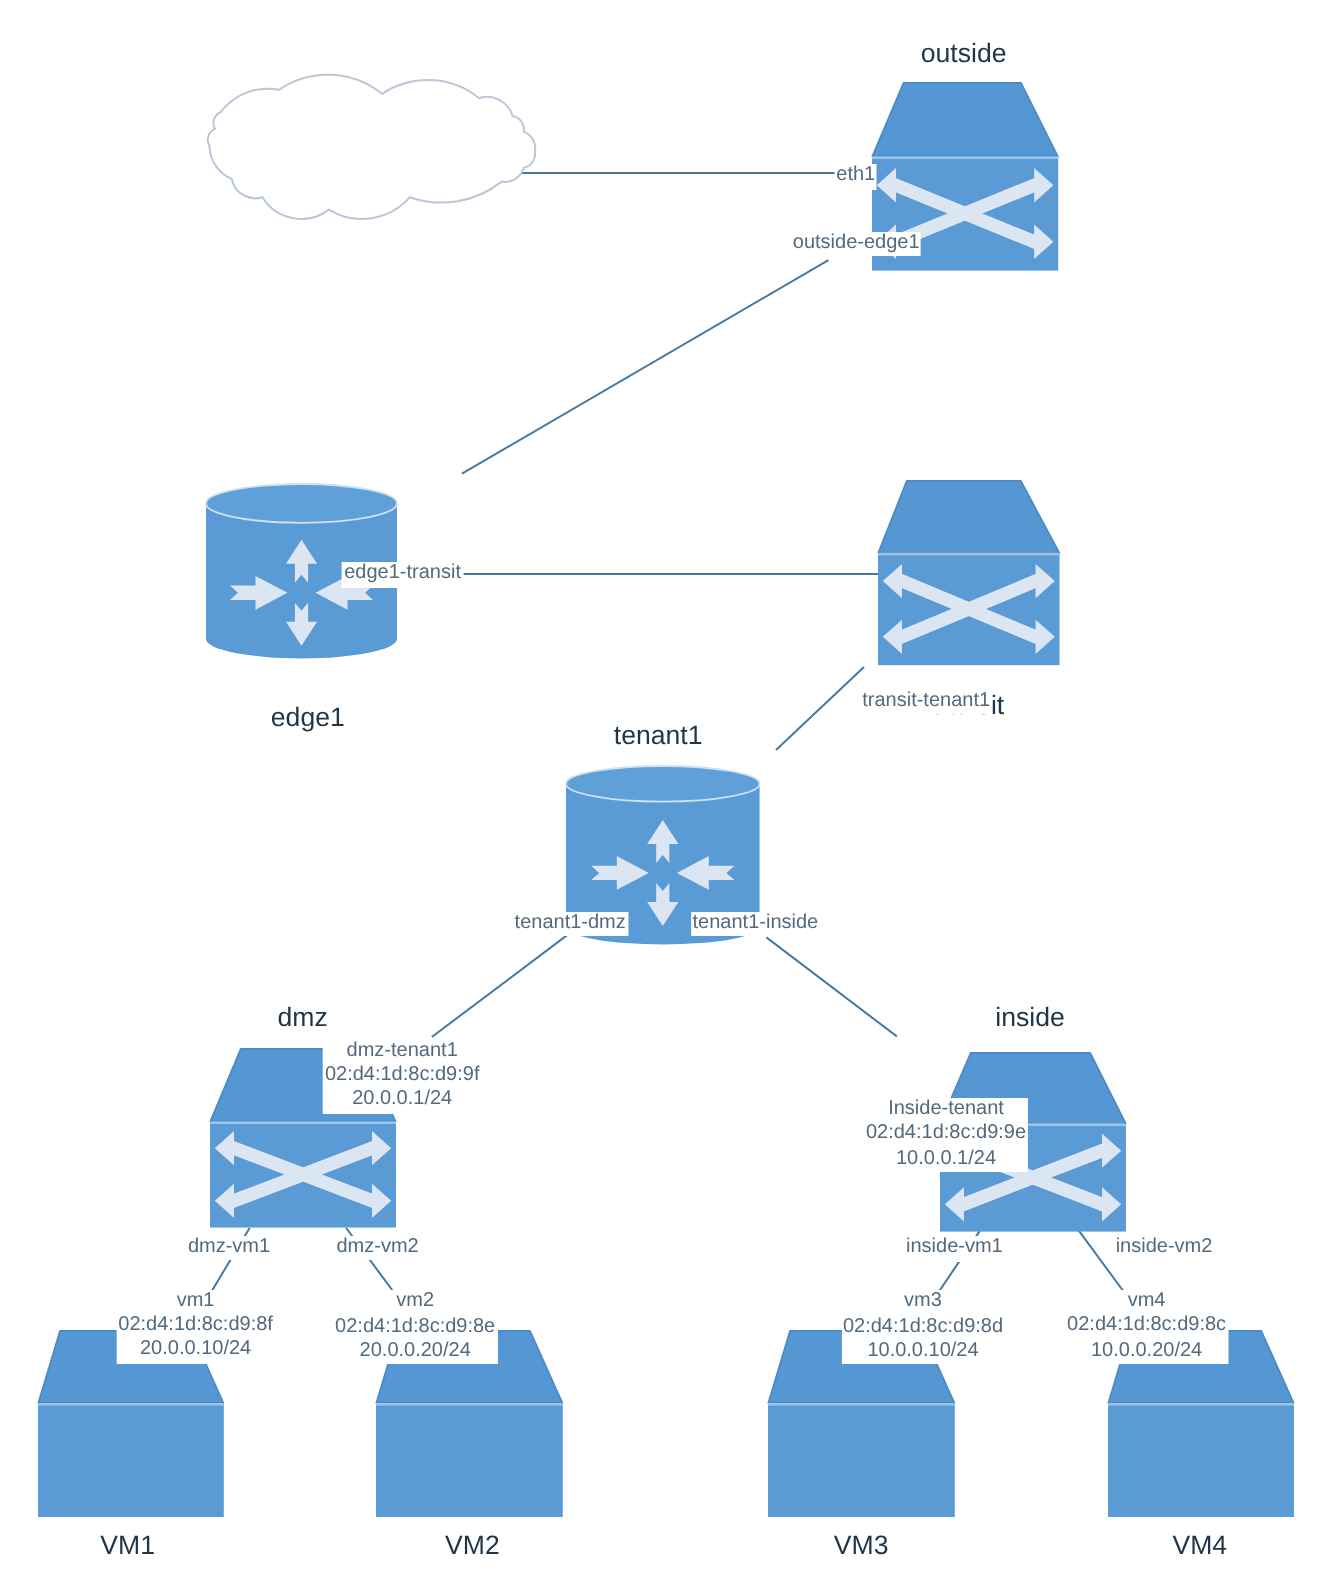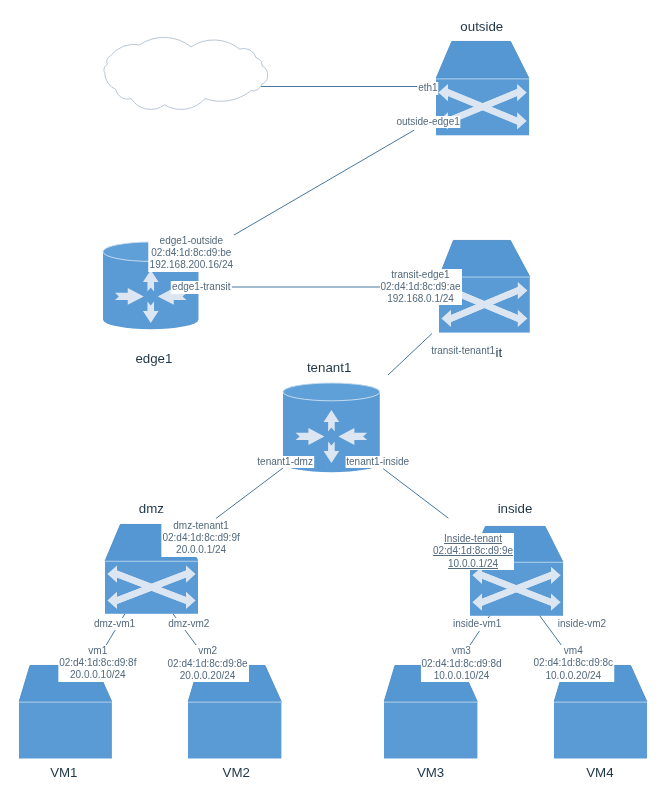--- a/index.html
+++ b/index.html
@@ -168,56 +168,46 @@
   <div class="nodetitle" style="left:599.9px;top:765px;">VM4</div>
 
   <div class="iflabel" style="left:427.9px;top:82.3px;">
     <div>eth1</div>
   </div>
 
   <div class="iflabel" style="left:428.1px;top:115.5px;">
     <div>outside-edge1</div>
   </div>
 
-  <div class="iflabel" style="left:191.3px;top:234.8px;">
-    <div>edge1-outside</div>
-    <div>02:d4:1d:8c:d9:be</div>
-    <div>192.168.200.16/24</div>
-  </div>
 
   <div class="iflabel" style="left:201.3px;top:281.4px;">
     <div>edge1-transit</div>
   </div>
 
-  <div class="iflabel" style="left:420.5px;top:268.6px;">
-    <div>transit-edge1</div>
-    <div>02:d4:1d:8c:d9:ae</div>
-    <div>192.168.0.1/24</div>
-  </div>
 
   <div class="iflabel" style="left:419.1px;top:345px;margin-left:44px;">
     <div>transit-tenant1</div>
   </div>
 
 
   <div class="iflabel" style="left:285.1px;top:456.2px;">
     <div>tenant1-dmz</div>
   </div>
 
   <div class="iflabel" style="left:377.7px;top:456.2px;">
     <div>tenant1-inside</div>
   </div>
 
   <div class="iflabel" style="left:201.1px;top:519.9px;">
     <div>dmz-tenant1</div>
     <div>02:d4:1d:8c:d9:9f</div>
     <div>20.0.0.1/24</div>
   </div>
 
-  <div class="iflabel" style="left:473.0px;top:533px;text-decoration:underline;">
+  <div class="iflabel" style="left:473.0px;top:549px;">
     <div>Inside-tenant</div>
     <div>02:d4:1d:8c:d9:9e</div>
     <div>10.0.0.1/24</div>
   </div>
 
   <div class="iflabel" style="left:114.5px;top:618.0px;">
     <div>dmz-vm1</div>
   </div>
 
   <div class="iflabel" style="left:188.8px;top:618.0px;">

